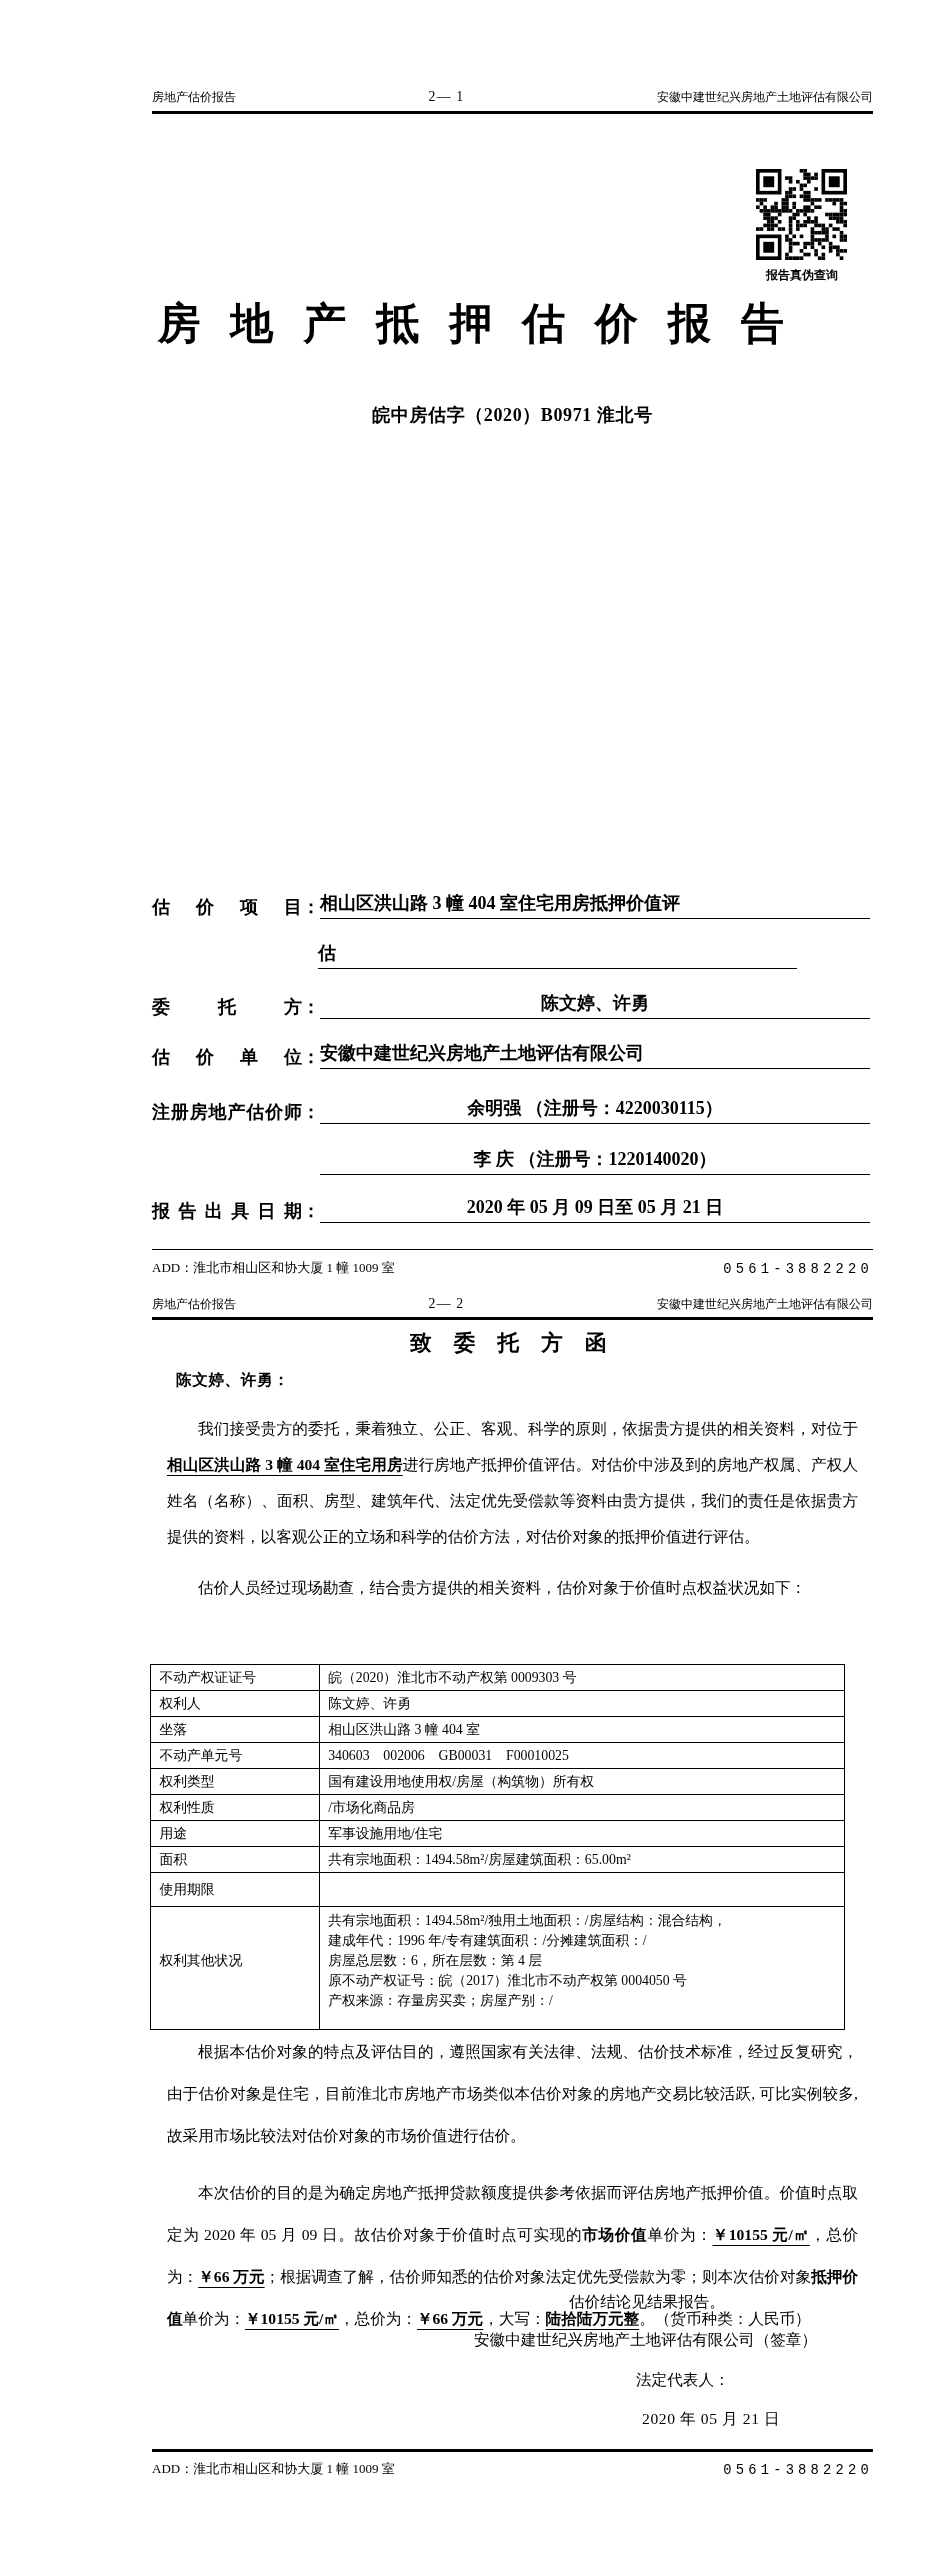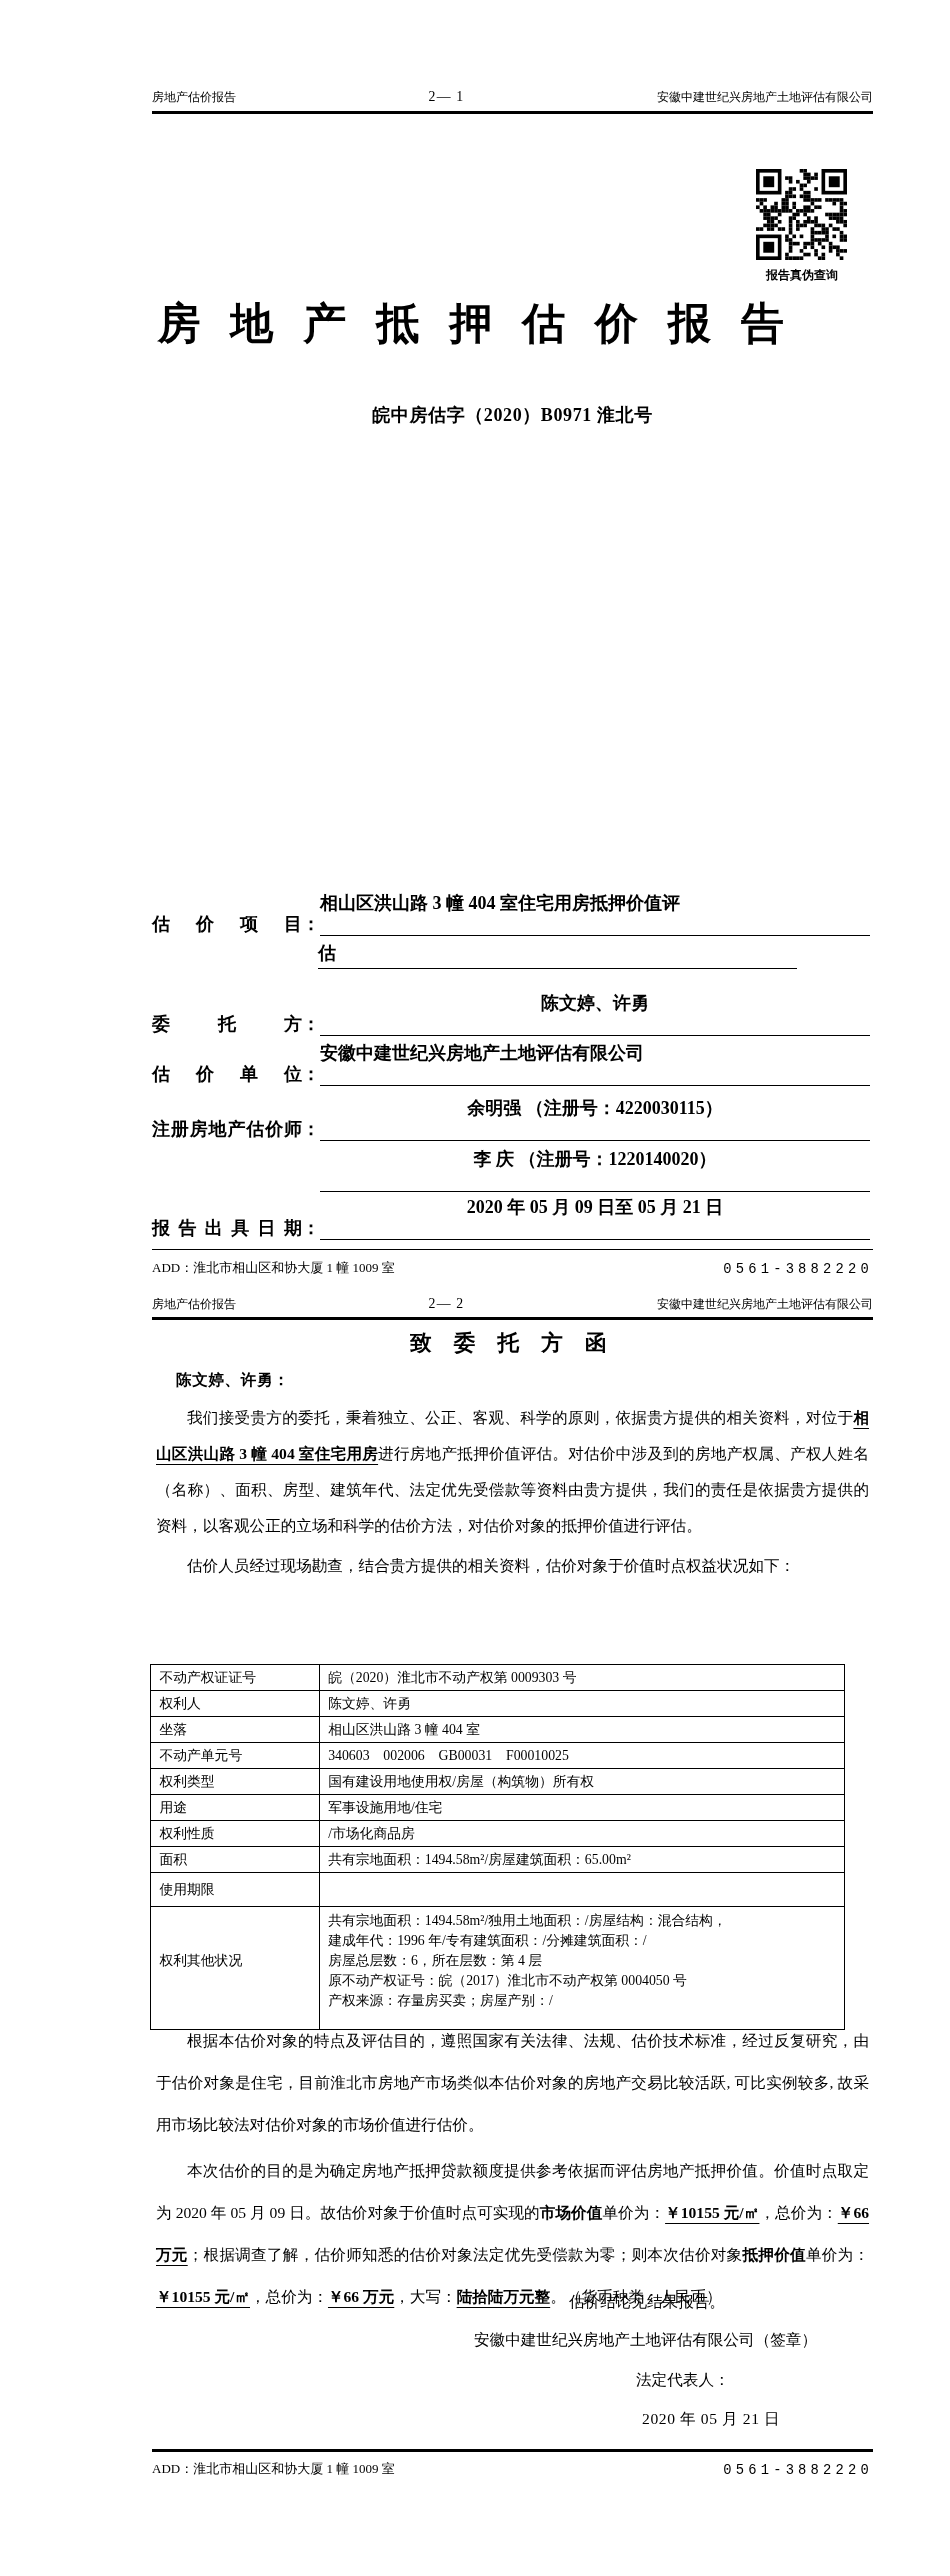--- a/index.html
+++ b/index.html
@@ -20,29 +20,29 @@
 
   
   .qrwrap{left:756px;top:169px;width:91px;height:91px;}
   .qrcaption{left:748px;top:267px;width:108px;text-align:center;font-weight:bold;font-size:12px;}
   .covertitle{left:115px;width:721px;text-align:center;font-size:43px;font-weight:bold;letter-spacing:9.6px;white-space:nowrap;}
   .docnum{left:152px;width:721px;text-align:center;font-size:18px;font-weight:bold;letter-spacing:0.6px;margin-top:20px;}
 
   .frow{left:152px;width:721px;height:36px;font-size:18px;font-weight:bold;white-space:nowrap;}
   .flabel{display:inline-block;width:150px;text-align:justify;text-align-last:justify;vertical-align:bottom;}
   .fcolon{display:inline-block;width:18px;vertical-align:bottom;}
-  .fvalue{display:inline-block;width:550px;border-bottom:1.8px solid #000;vertical-align:bottom;padding-bottom:20px;}
+  .fvalue{display:inline-block;width:550px;border-bottom:1.8px solid #000;vertical-align:bottom;padding-bottom:3px;}
   .fvalue.center{text-align:center;}
   .fvalue2{left:318px;width:479px;font-size:18px;font-weight:bold;border-bottom:1.8px solid #000;padding-bottom:3px;}
 
   
   .lettertitle{left:152px;width:721px;text-align:center;font-size:21.6px;font-weight:bold;letter-spacing:8.4px;}
   .salutation{left:152px;font-size:15.6px;font-weight:bold;letter-spacing:0.6px;}
   .bodyblock{left:152px;width:721px;}
-  .bodyblock p{margin:4px;font-size:15.6px;line-height:36px;text-align:justify;text-indent:31px;}
+  .bodyblock p{margin:15px;font-size:15.6px;line-height:36px;text-align:justify;text-indent:31px;}
   .bodyblock.tight p{line-height:42px;}
   .seg.b{font-weight:bold;}
   .seg.u{text-decoration:underline;text-decoration-thickness:1.2px;text-underline-offset:4.8px;}
 
   table.rights{left:150px;top:1664px;position:absolute;width:695px;border-collapse:collapse;table-layout:fixed;
     font-size:13.8px;}
   table.rights td{border:1.2px solid #000;padding:1.2px 8.4px;vertical-align:middle;}
   table.rights{border:1.8px solid #000;}
   table.rights td.lab{width:151px;}
   table.rights tr{height:26px;}
@@ -356,26 +356,26 @@
         </tr>
         <tr>
           <td class="lab">不动产单元号</td>
           <td>340603　002006　GB00031　F00010025</td>
         </tr>
         <tr>
           <td class="lab">权利类型</td>
           <td>国有建设用地使用权/房屋（构筑物）所有权</td>
         </tr>
         <tr>
+          <td class="lab">权利性质</td>
+          <td>/市场化商品房</td>
+        </tr>
+        <tr>
           <td class="lab">用途</td>
           <td>军事设施用地/住宅</td>
-        </tr>
-        <tr>
-          <td class="lab">权利性质</td>
-          <td>/市场化商品房</td>
         </tr>
         <tr>
           <td class="lab">面积</td>
           <td>共有宗地面积：1494.58m²/房屋建筑面积：65.00m²</td>
         </tr>
         <tr class="tall">
           <td class="lab">使用期限</td>
           <td></td>
         </tr>
         <tr class="multi">

